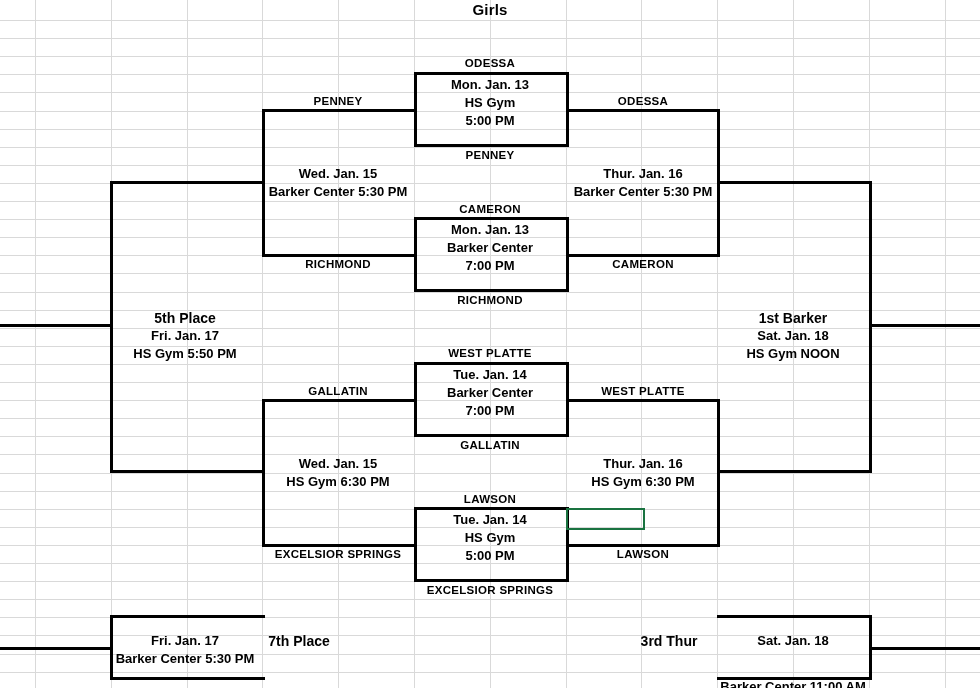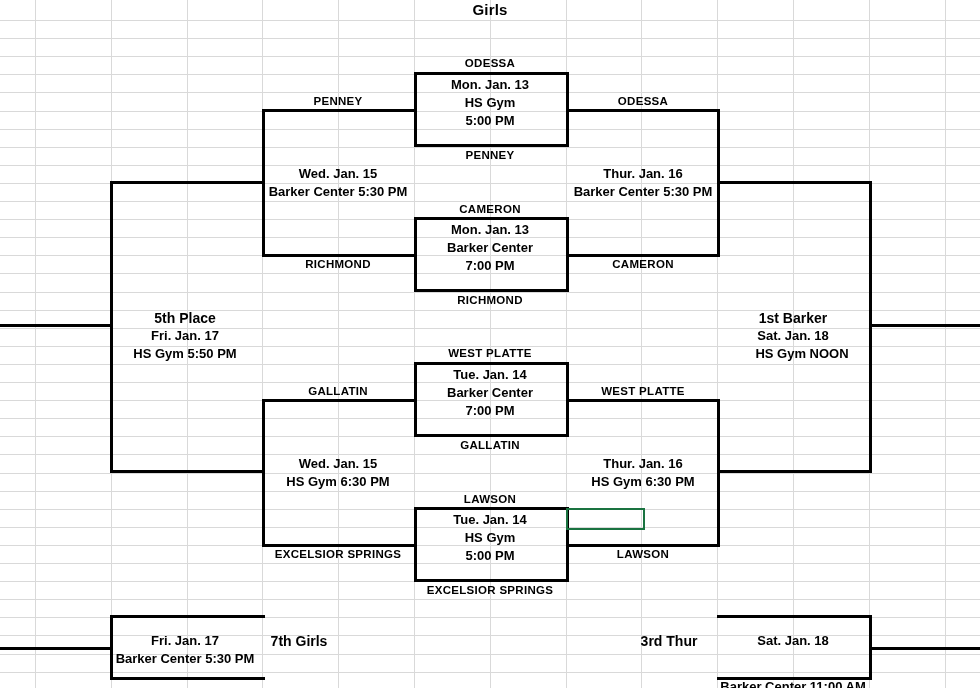--- a/index.html
+++ b/index.html
@@ -244,30 +244,30 @@
   <div class="lbl info ctr" style="left:185px; top:327px;">Fri. Jan. 17</div>
   <div class="lbl info ctr" style="left:185px; top:345px;">HS Gym 5:50 PM</div>
 
   <div class="bl bl-h" style="left:717px; top:181px; width:155px;"></div>
   <div class="bl bl-h" style="left:717px; top:470px; width:155px;"></div>
   <div class="bl bl-v" style="left:869px; top:181px; height:292px;"></div>
   <div class="bl bl-h" style="left:869px; top:324px; width:111px;"></div>
 
   <div class="lbl place ctr" style="left:793px; top:309px;">1st Barker</div>
   <div class="lbl info ctr" style="left:793px; top:327px;">Sat. Jan. 18</div>
-  <div class="lbl info ctr" style="left:793px; top:345px;margin-left:9px;">HS Gym  NOON</div>
+  <div class="lbl info ctr" style="left:793px; top:345px;">HS Gym  NOON</div>
 
   <div class="bl bl-h" style="left:110px; top:615px; width:155px;"></div>
   <div class="bl bl-h" style="left:110px; top:677px; width:155px;"></div>
   <div class="bl bl-v" style="left:110px; top:615px; height:65px;"></div>
   <div class="bl bl-h" style="left:0px;   top:647px; width:113px;"></div>
 
   <div class="lbl info ctr" style="left:185px; top:632px;">Fri. Jan. 17</div>
   <div class="lbl info ctr" style="left:185px; top:650px;">Barker Center 5:30 PM</div>
-  <div class="lbl place ctr" style="left:299px; top:632px;">7th Girls</div>
+  <div class="lbl place ctr" style="left:299px; top:632px;">7th Place</div>
 
   <div class="bl bl-h" style="left:717px; top:615px; width:155px;"></div>
   <div class="bl bl-h" style="left:717px; top:677px; width:155px;"></div>
   <div class="bl bl-v" style="left:869px; top:615px; height:65px;"></div>
   <div class="bl bl-h" style="left:869px; top:647px; width:111px;"></div>
 
   <div class="lbl place ctr" style="left:669px; top:632px;">3rd Thur</div>
   <div class="lbl info ctr" style="left:793px; top:632px;">Sat. Jan. 18</div>
   <div class="lbl info ctr" style="left:793px; top:678px;">Barker Center 11:00 AM</div>
 

